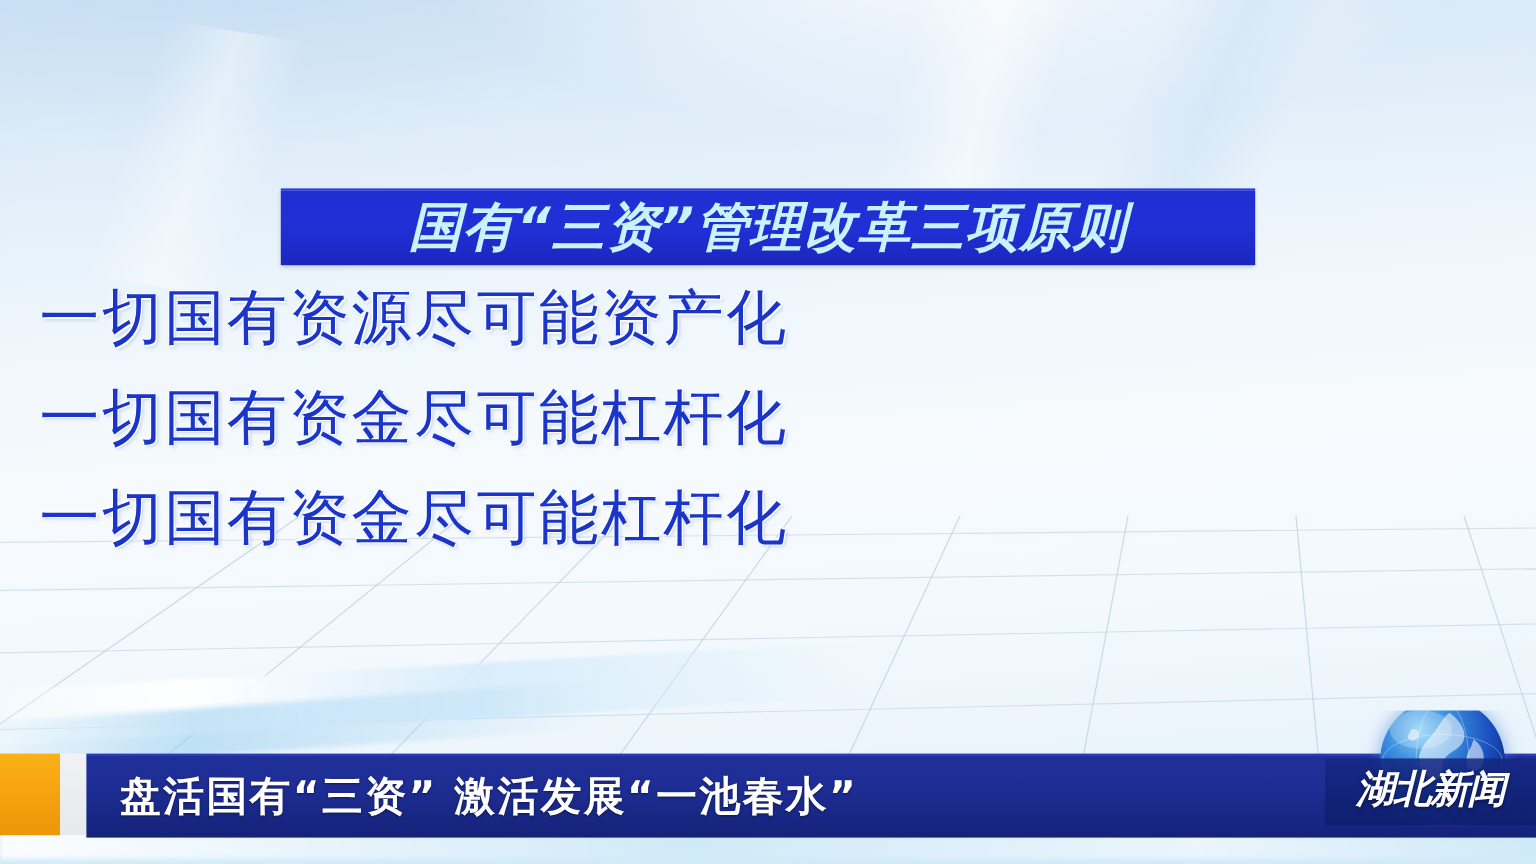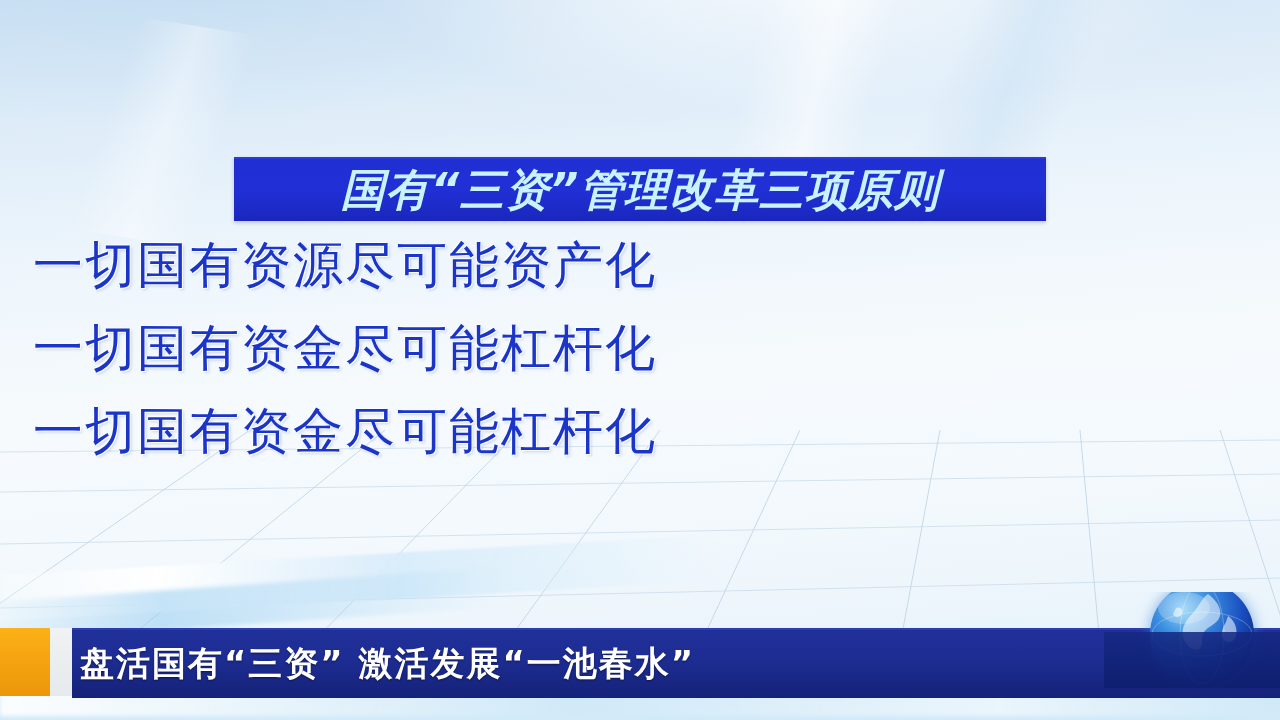--- a/index.html
+++ b/index.html
@@ -186,21 +186,21 @@
   .lt-bar {
     position: absolute;
     left: 72px; top: 0;
     width: 1208px; height: 68px;
     background: linear-gradient(180deg, #20309a 0%, #1d2d93 40%, #152279 100%);
     border-top: 2px solid #2b3cb4;
     display: flex;
     align-items: center;
   }
   .lt-text {
-    padding-left: 8px;
+    padding-left: 28px;
     font-size: 34px;
     font-weight: bold;
     color: #ffffff;
     letter-spacing: 2px;
     white-space: nowrap;
     text-shadow: 0 1px 2px rgba(0,0,0,.45);
   }
 
   
   .news-logo {
@@ -304,15 +304,16 @@
           <path d="M26 26 C30 24 34 28 32 32 C30 36 24 36 23 32 Z"></path>
         </g>
         <g fill="none" stroke="#ffffff" stroke-width="0.8" opacity="0.35">
           <ellipse cx="52" cy="52" rx="50" ry="22"></ellipse>
           <ellipse cx="52" cy="52" rx="22" ry="50"></ellipse>
         </g>
         <ellipse cx="34" cy="26" rx="26" ry="16" fill="#ffffff" opacity="0.22"></ellipse>
       </svg>
     </div>
     <div class="news-logo-band"></div>
+    <div class="news-logo-text">湖北新闻</div>
   </div>
 
 </div>
 
 </body></html>

